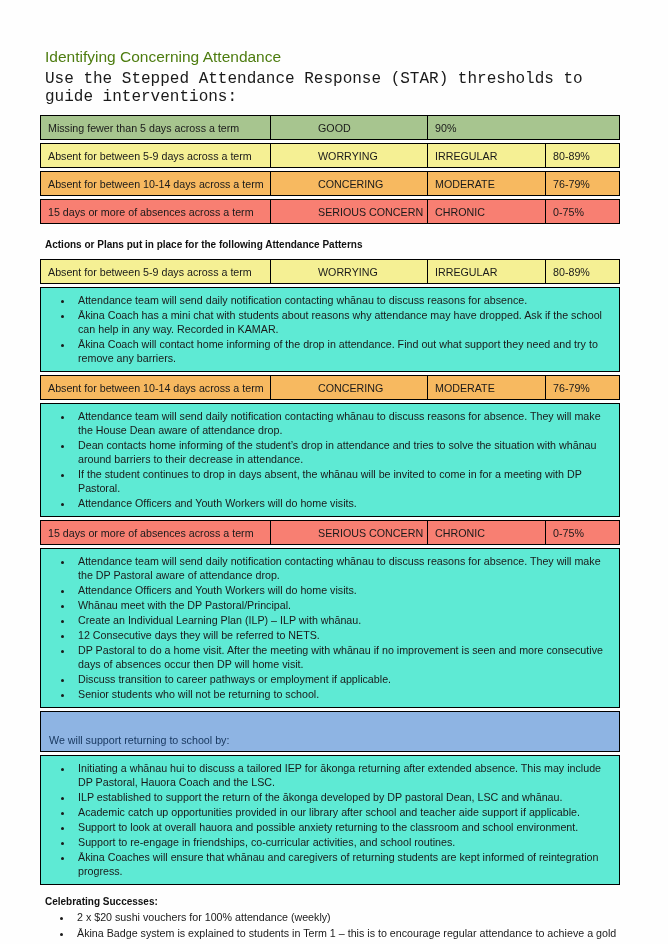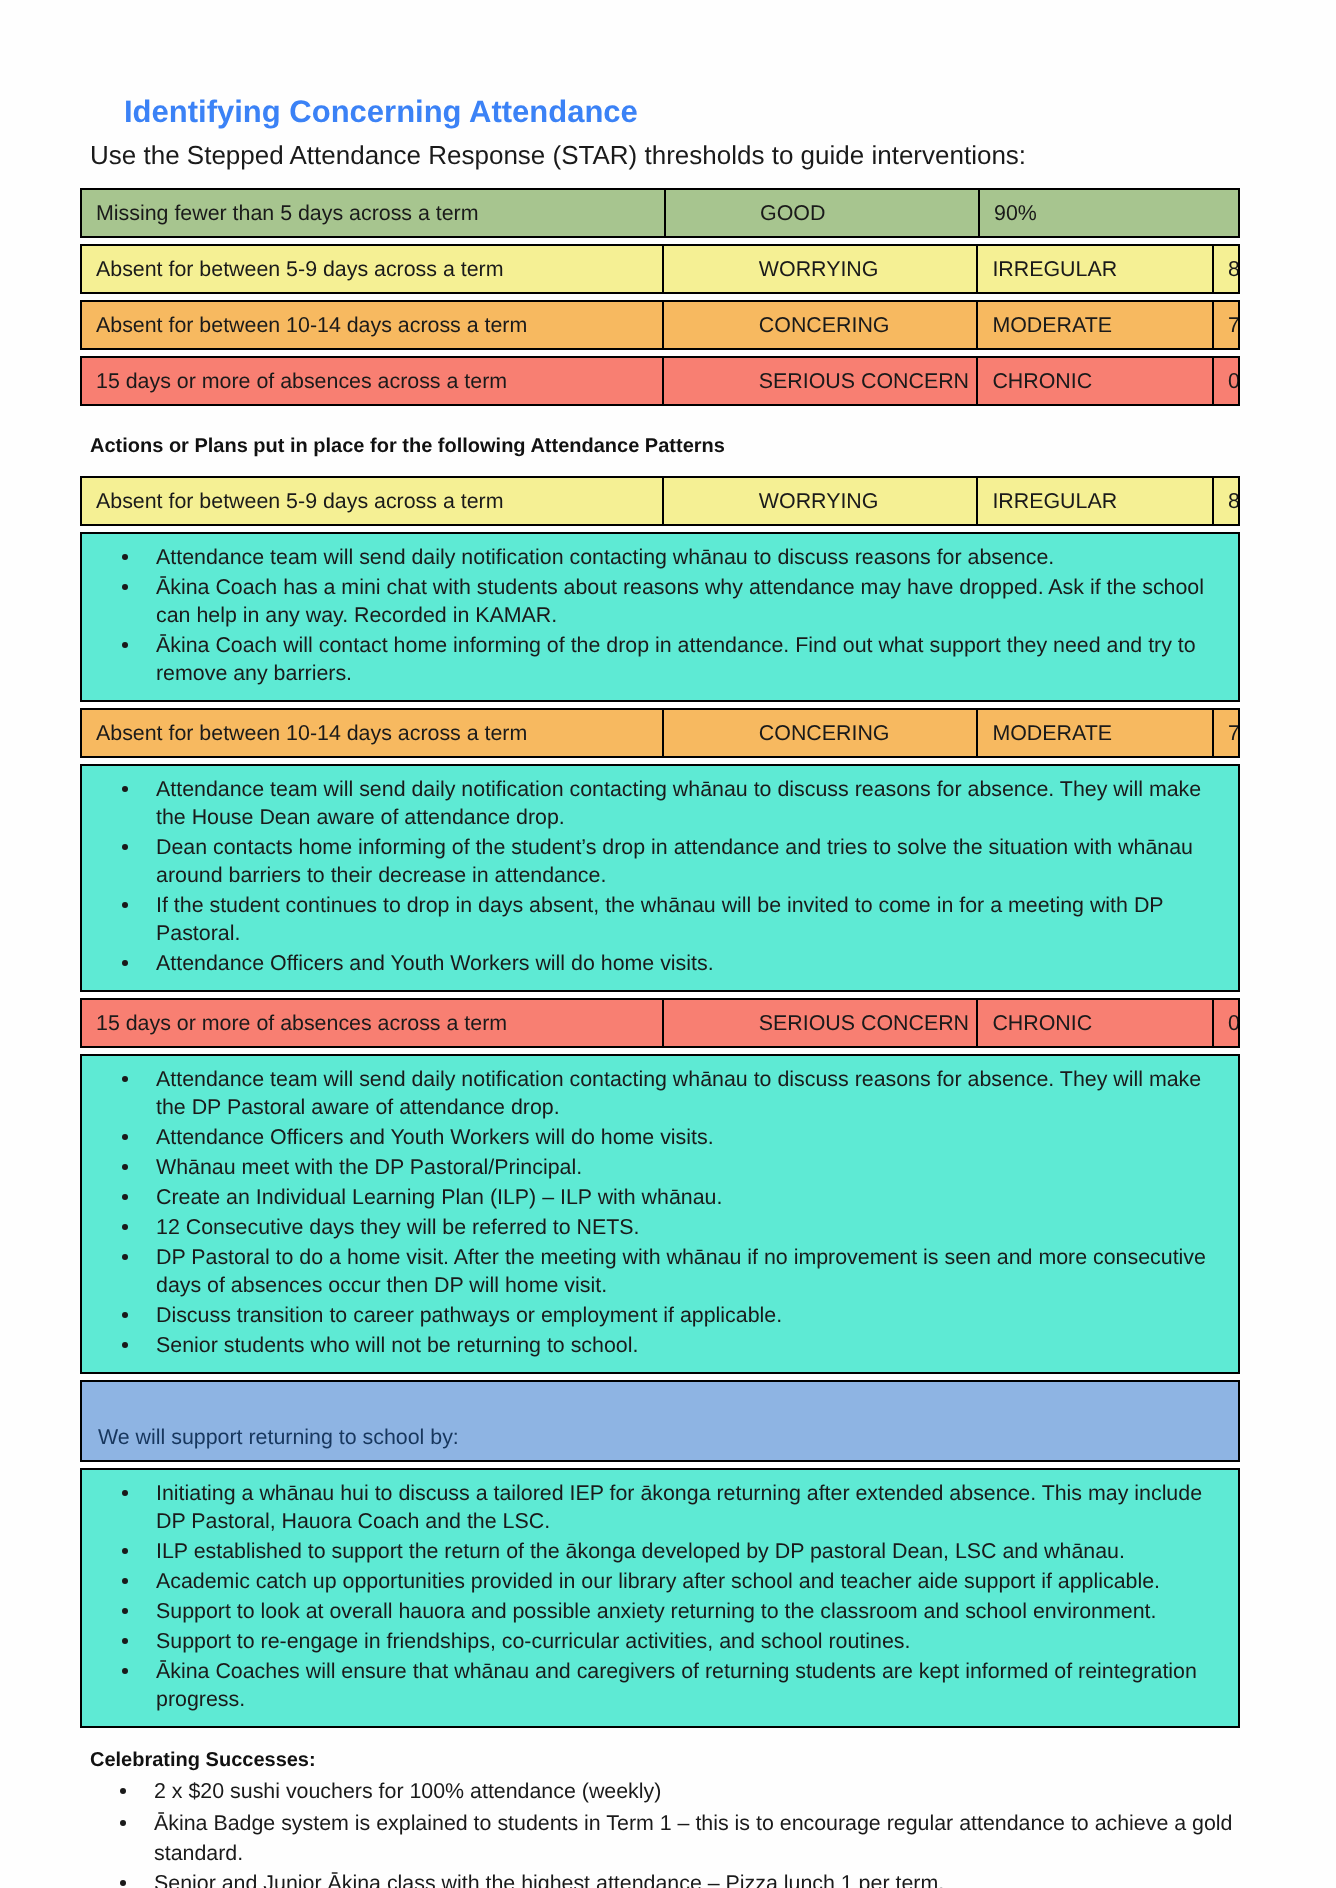--- a/index.html
+++ b/index.html
@@ -12,27 +12,28 @@
     height: 944px;
     box-sizing: border-box;
     background: #fefefe;
     padding: 48px 48px 0 40px;
     font-family: "Liberation Sans", sans-serif;
     color: #1a1a1a;
     overflow: hidden;
   }
   h1.doc-title {
     font-size: 15.5px;
-    font-weight: 700;
-    margin: 0 0 4px 22px;
-    color: #3b82f6;
+    font-weight: 400;
+    margin: 0 0 4px 5px;
+    color: #4d7c0f;
   }
   p.doc-subtitle {
-    font-size: 13px;
+    font-size: 16px;
     margin: 0 0 9px 5px;
+    font-family: Liberation Mono, monospace;
   }
   h2.doc-heading {
     font-size: 10px;
     font-weight: 700;
     margin: 15px 0 9px 5px;
     color: #111;
   }
   h2.doc-heading.tight {
     margin-top: 11px;
     margin-bottom: 3px;
@@ -43,21 +44,21 @@
     border: 1.6px solid #000;
     margin-bottom: 3px;
     font-size: 10.7px;
   }
   .trow .c {
     box-sizing: border-box;
     padding: 6px 5px 5px 7px;
     overflow: hidden;
     white-space: nowrap;
   }
-  .c1 { width: 292px; border-right: 1.6px solid #000; }
+  .c1 { width: 230px; border-right: 1.6px solid #000; }
   .c2 { width: 117px; border-right: 1.6px solid #000; margin-left: 40px; }
   .c3 { width: 118px; border-right: 1.6px solid #000; }
   .c4 { flex: 1; }
   .level-green  { background: var(--green); }
   .level-yellow { background: var(--yellow); }
   .level-orange { background: var(--orange); }
   .level-red    { background: var(--red); }
   .level-blue   { background: var(--blue); }
   
   .bullets-box {

